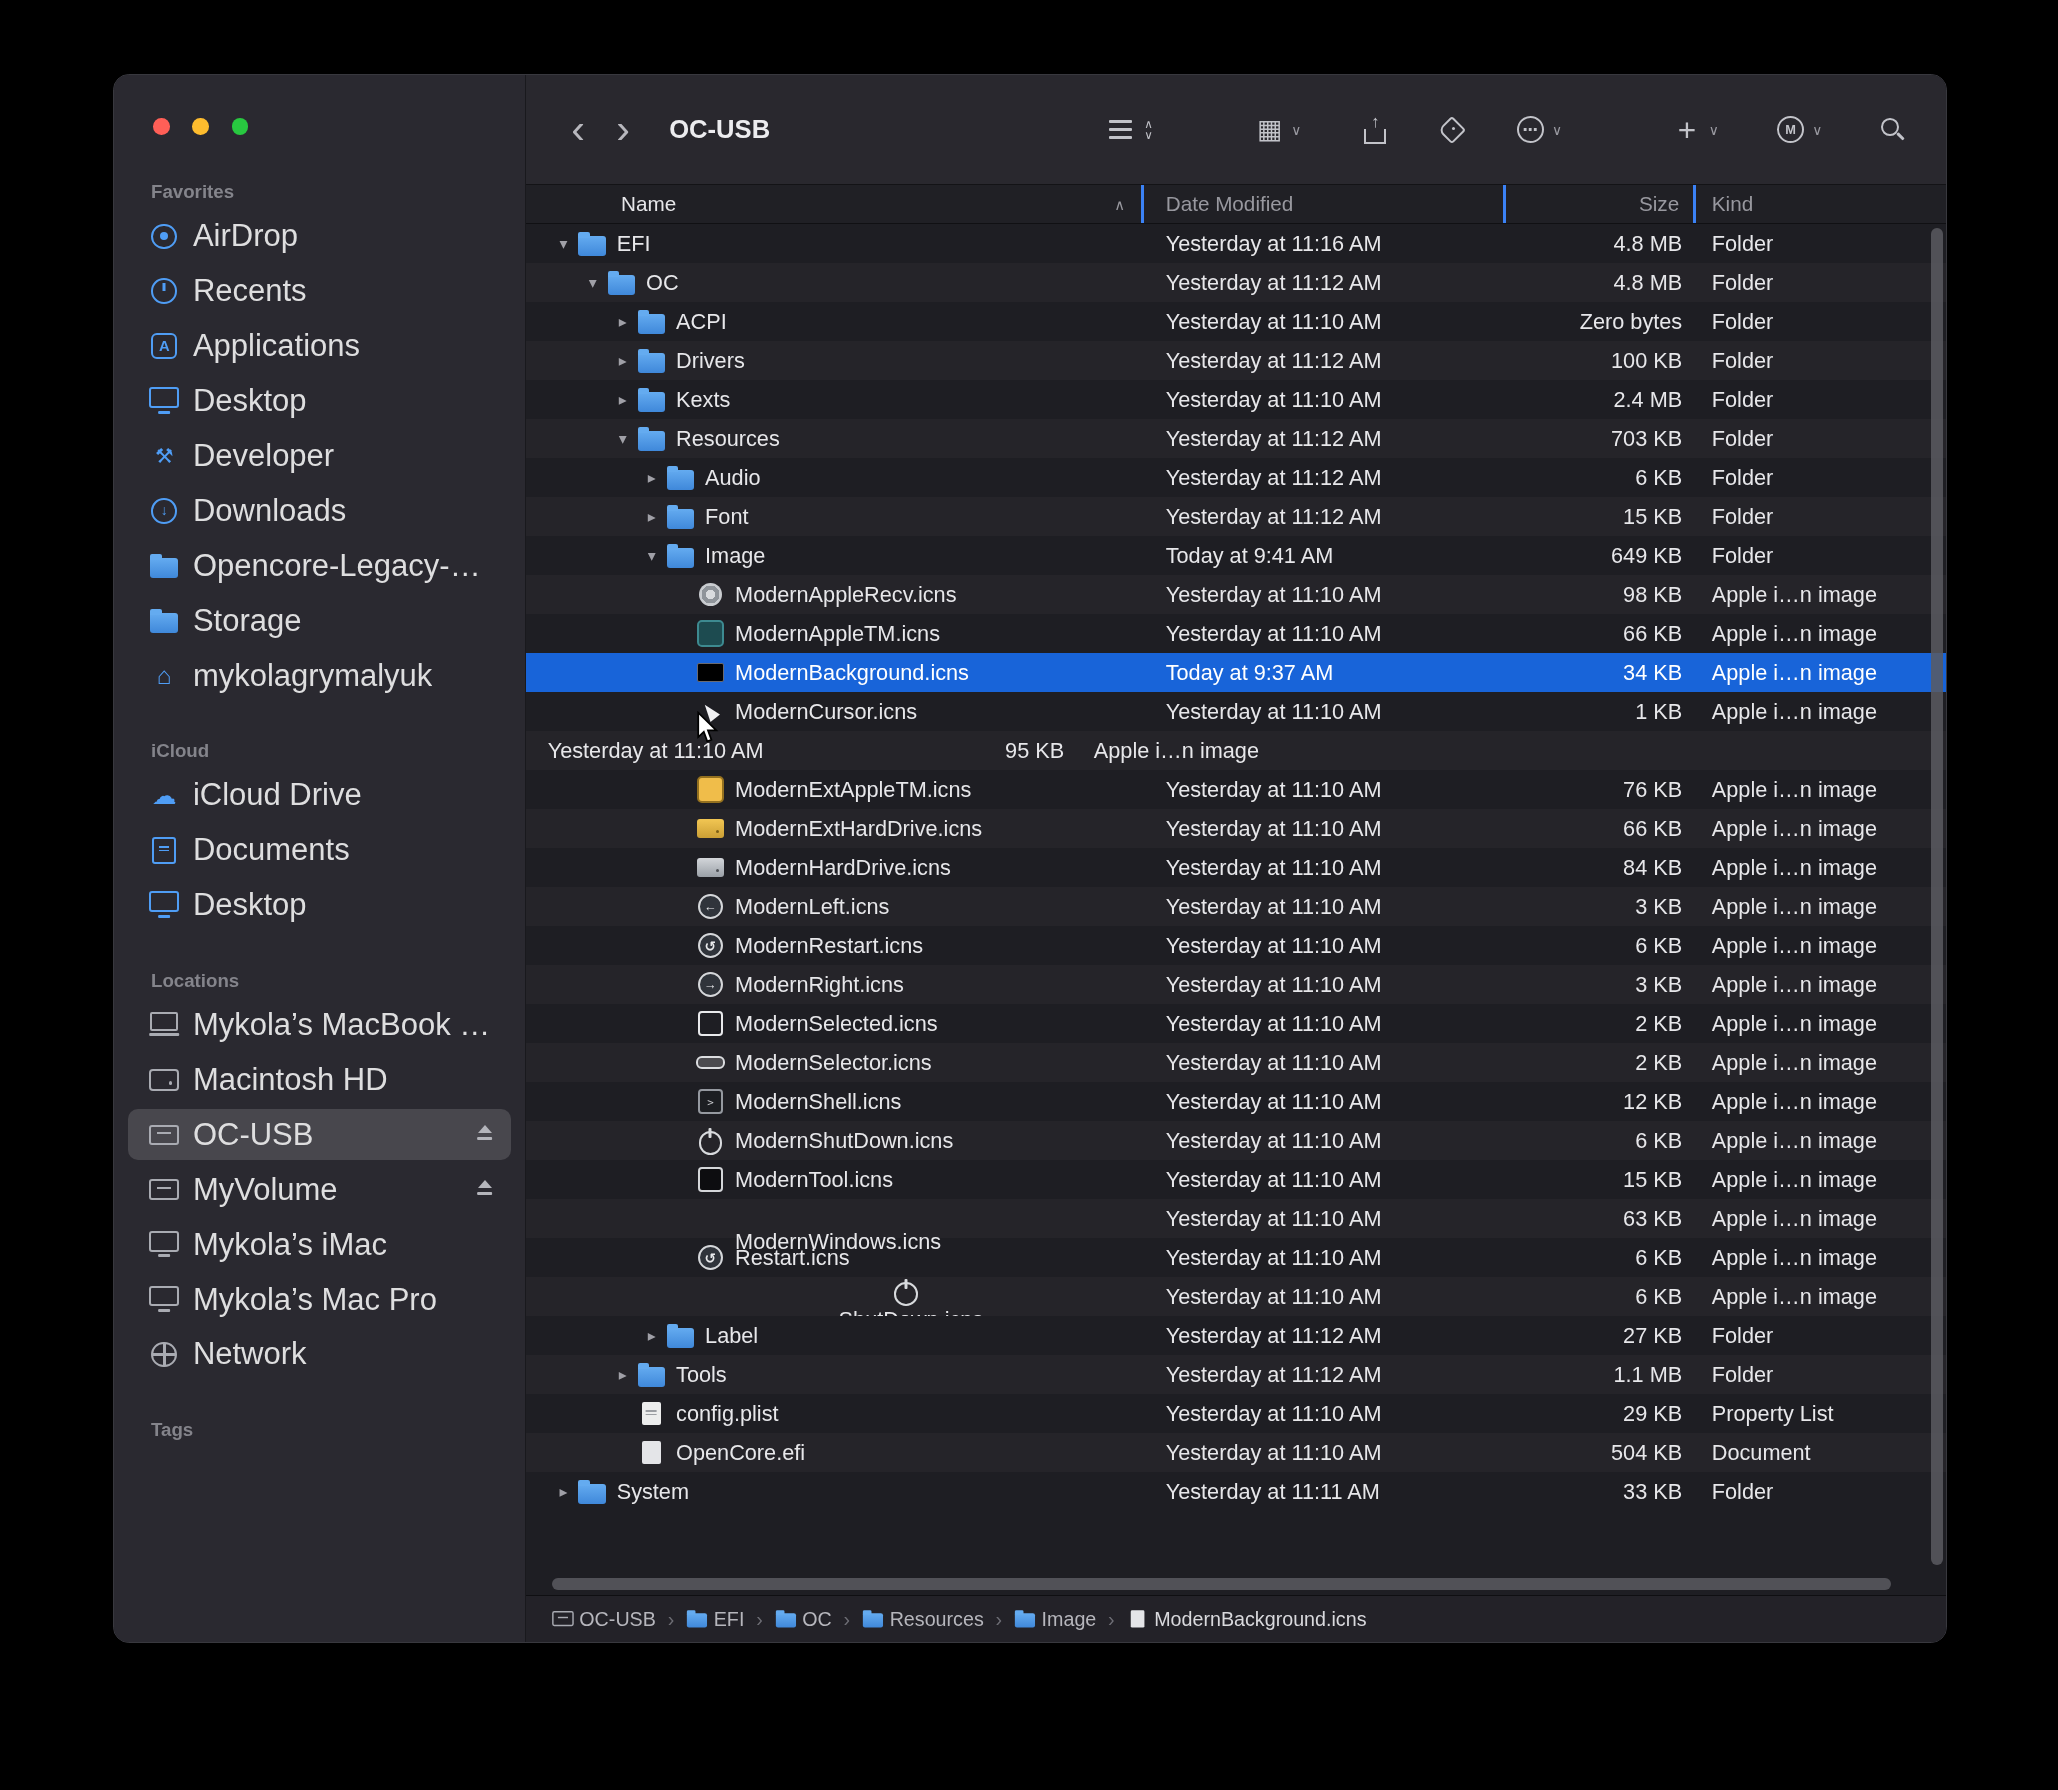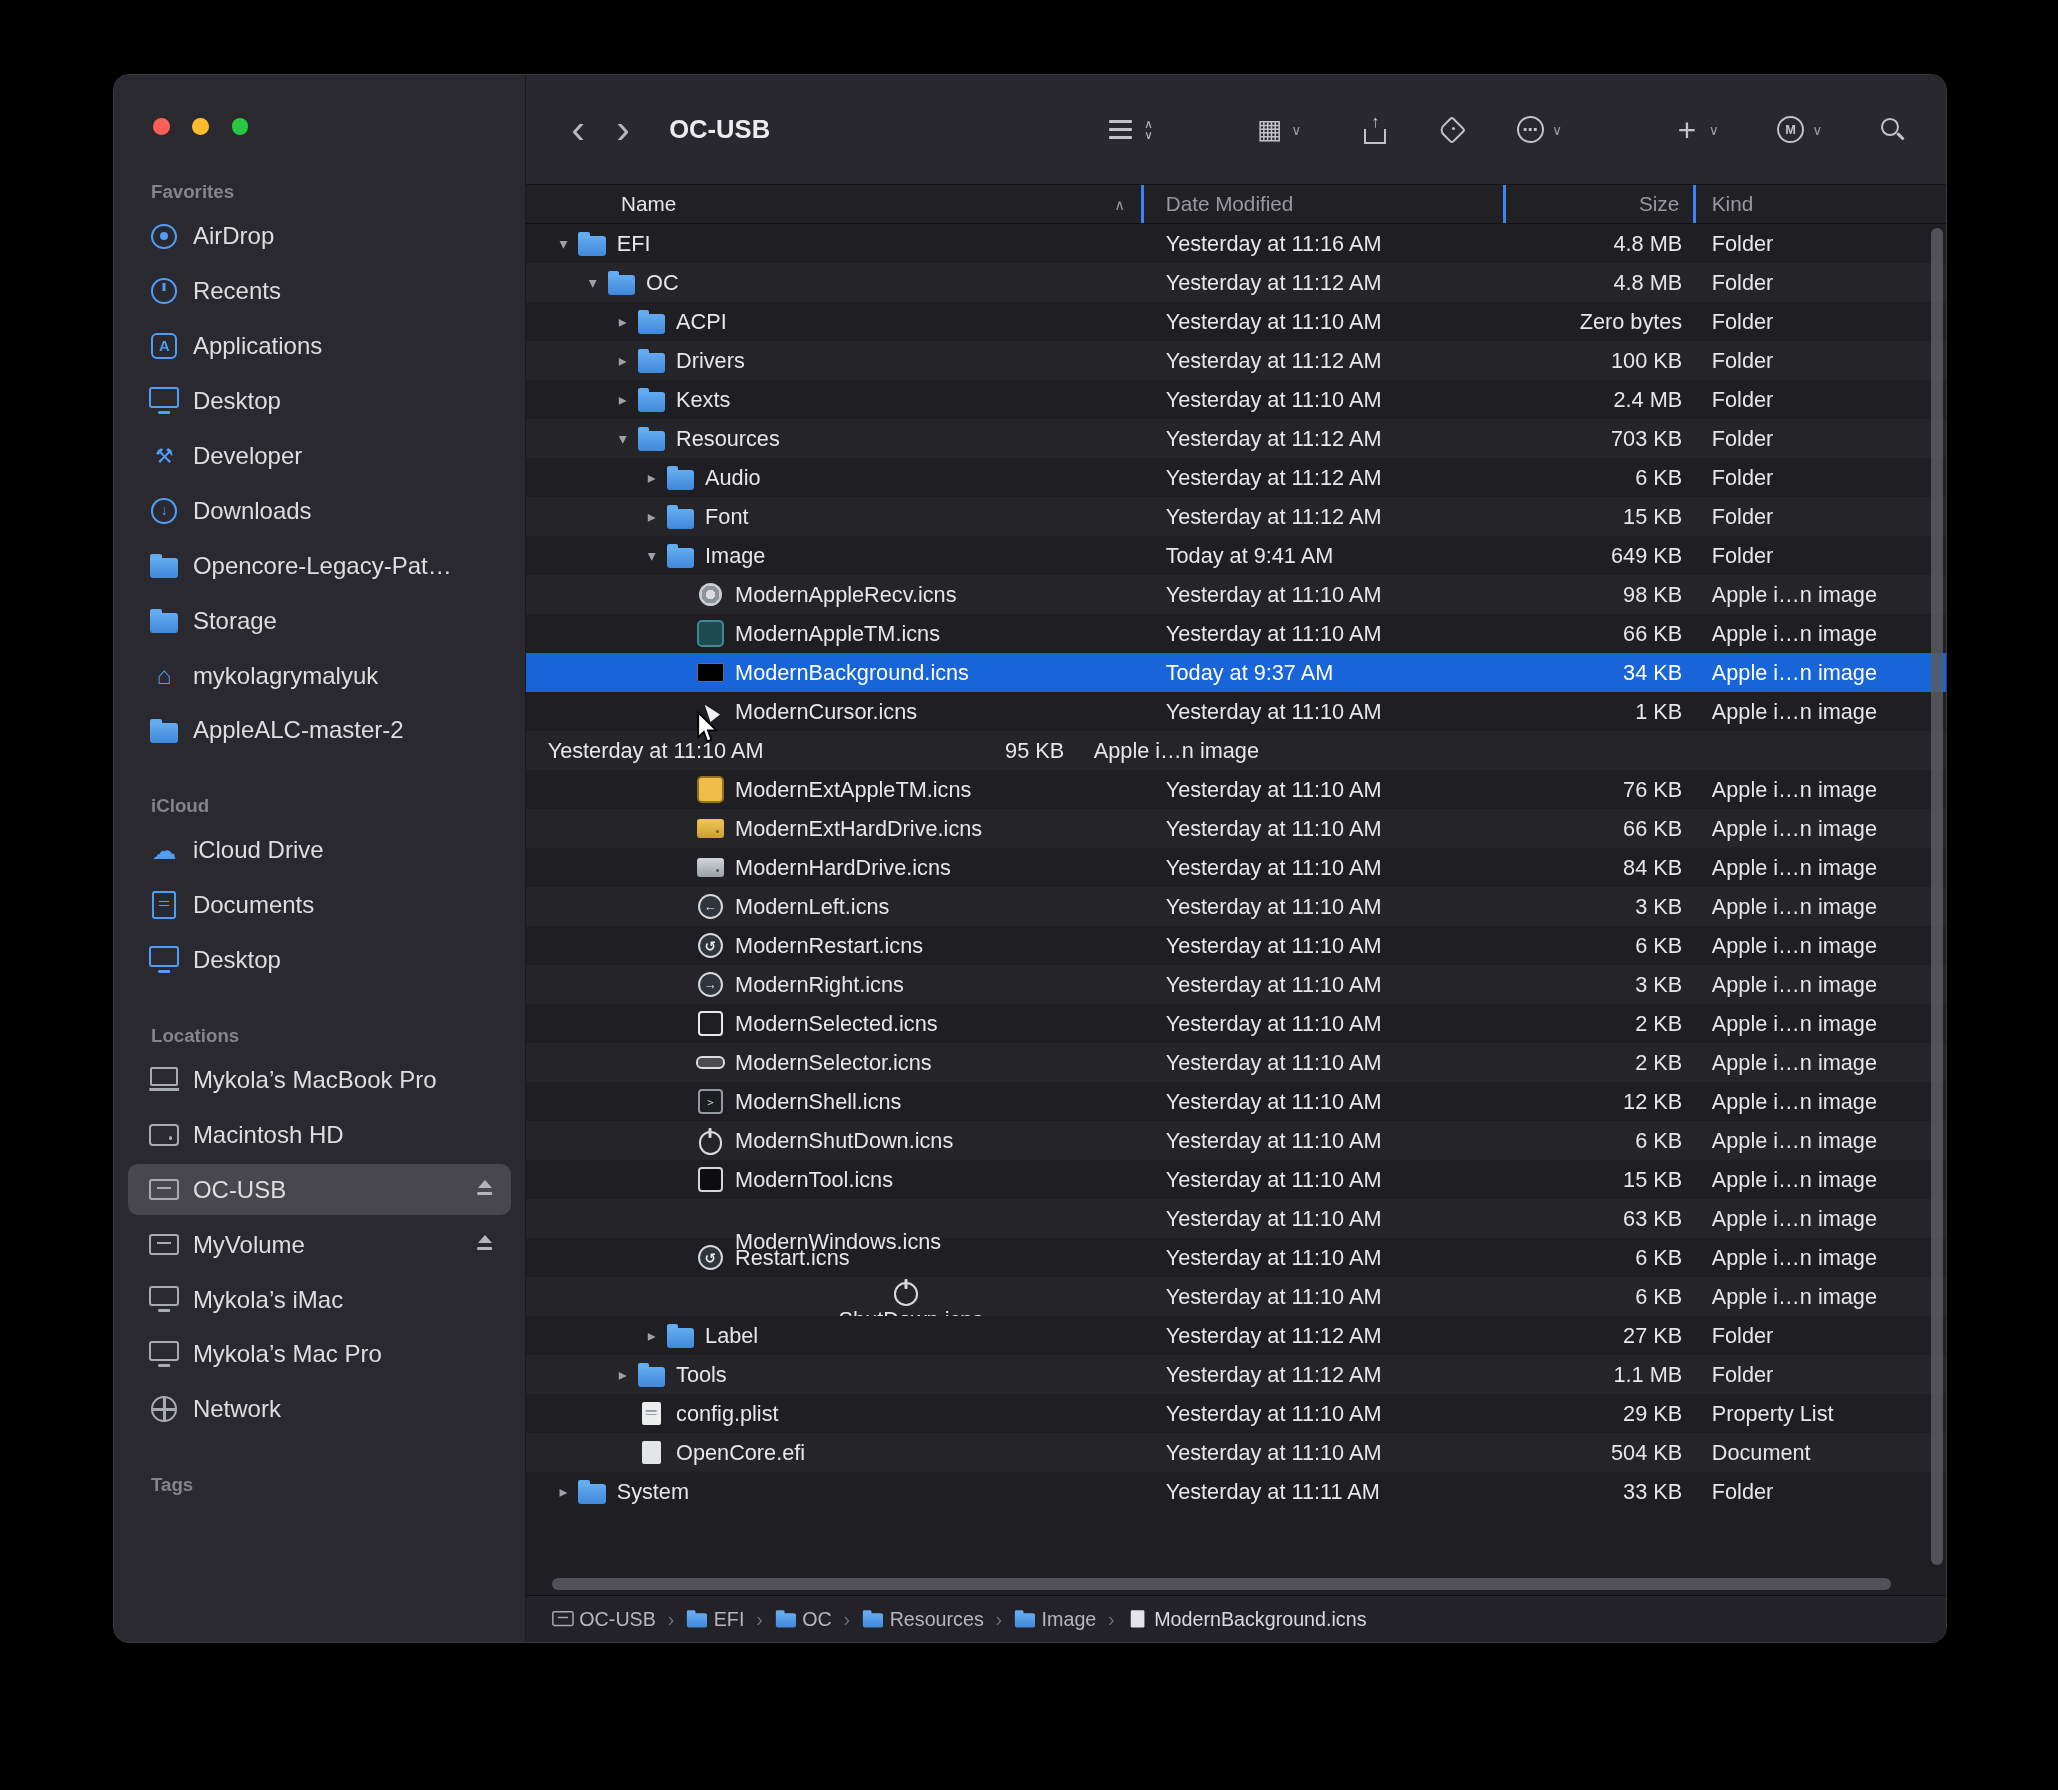--- a/index.html
+++ b/index.html
@@ -10,21 +10,21 @@
   .window{position:absolute;left:113px;top:74px;width:1834px;height:1569px;border-radius:15.8px;overflow:hidden;display:flex;
           background:#1e1e23;border:1px solid #38383e;box-shadow:0 33px 89px rgba(0,0,0,.7)}
 
   
   .sidebar{width:412px;flex:none;position:relative;background:#2a2930;border-right:1px solid #19191d;padding-top:106px;overflow:hidden}
   .traffic{position:absolute;top:43px;left:39px;display:flex;gap:22.7px}
   .tl{width:16.7px;height:16.7px;border-radius:50%}
   .tl.red{background:#ff5f57}.tl.yellow{background:#febc2e}.tl.green{background:#28c840}
   .sb-section{margin-bottom:39px}
   .sb-title{font-size:18.7px;font-weight:700;color:#84848b;margin:0 0 7.9px 37px}
-  .sb-item{display:flex;align-items:center;height:51px;margin:0 13.8px 3.9px;padding:0 11.8px 0 21.7px;border-radius:9.9px;gap:13.8px;font-size:24px;color:#dededf;cursor:default}
+  .sb-item{display:flex;align-items:center;height:51px;margin:0 13.8px 3.9px;padding:0 11.8px 0 21.7px;border-radius:9.9px;gap:13.8px;font-size:31px;color:#dededf;cursor:default}
   .sb-item.selected{background:rgba(255,255,255,.14)}
   .sb-label{white-space:nowrap;overflow:hidden;text-overflow:ellipsis}
   .sb-item .icon{--ic:#4f9df5}
   .sb-item.gray .icon{--ic:#a9abb2}
   .eject{margin-left:auto}
 
   
   .main{flex:1;min-width:0;display:flex;flex-direction:column;background:#1e1e23}
 
   
@@ -217,24 +217,20 @@
               <span class="sb-label">Opencore-Legacy-Pat…</span>
             </div>
             <div class="sb-item">
               <span class="icon icon-folder"></span>
               <span class="sb-label">Storage</span>
             </div>
             <div class="sb-item">
               <span class="icon icon-home"></span>
               <span class="sb-label">mykolagrymalyuk</span>
             </div>
-            <div class="sb-item">
-              <span class="icon icon-folder"></span>
-              <span class="sb-label">AppleALC-master-2</span>
-            </div>
           </div>
           <div class="sb-section">
             <div class="sb-title">iCloud</div>
             <div class="sb-item">
               <span class="icon icon-cloud"></span>
               <span class="sb-label">iCloud Drive</span>
             </div>
             <div class="sb-item">
               <span class="icon icon-doc"></span>
               <span class="sb-label">Documents</span>

